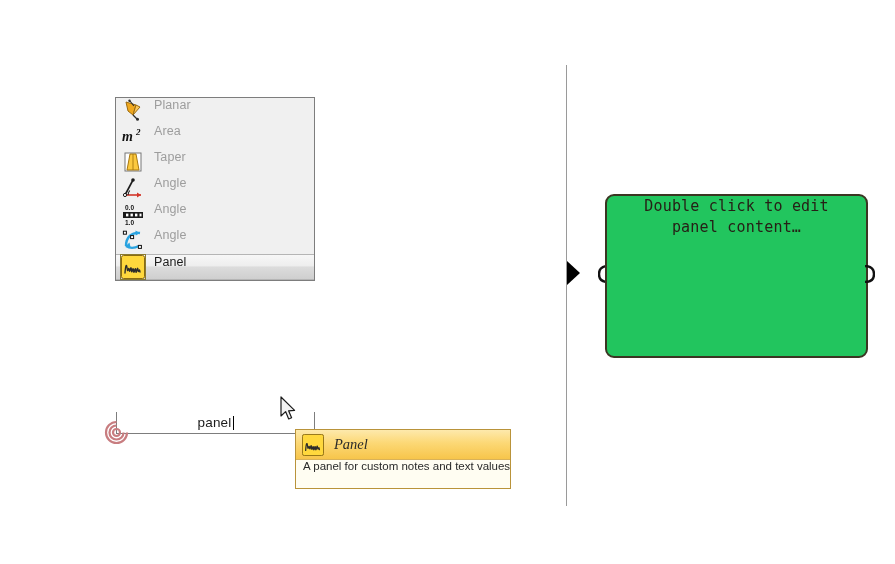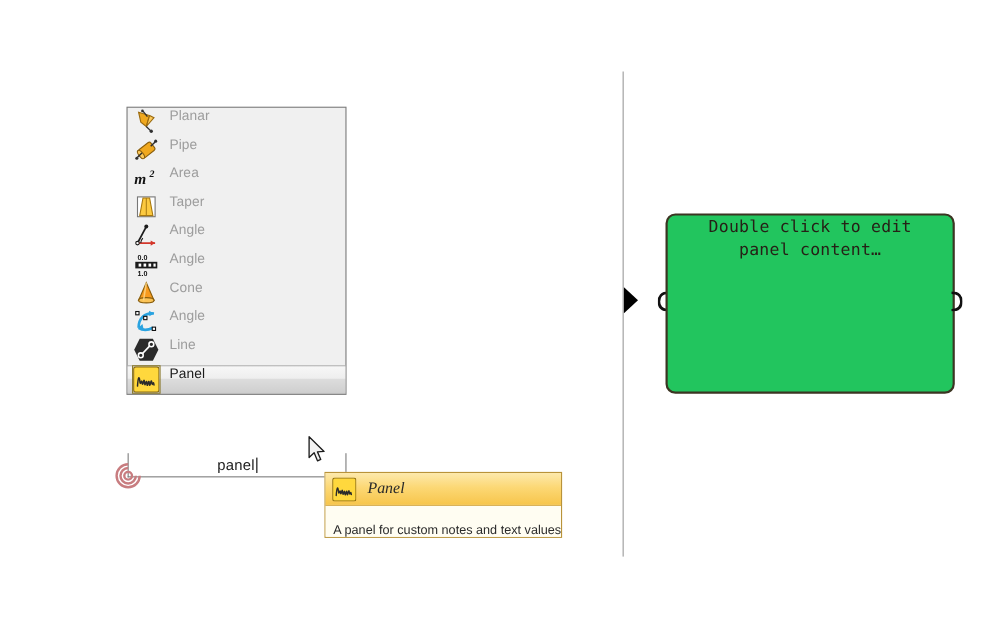--- a/index.html
+++ b/index.html
@@ -140,21 +140,21 @@
   }
   #tooltip-title {
     font-size: 14.5px;
     font-style: italic;
     color: #2a2a2a;
     font-family: "Liberation Serif", serif;
   }
   #tooltip-body {
     height: 28px;
     display: flex;
-    align-items: flex-end;
+    align-items: flex-start;
     padding-left: 7px;
     background: #fffdf2;
     box-sizing: border-box;
   }
   #tooltip-desc {
     font-size: 11.5px;
     color: #2a2a2a;
     white-space: nowrap;
   }
 
@@ -253,35 +253,20 @@
           <path d="M15 7 L19 9 L12 17 Z" fill="#fcc95a" stroke="#9a6a10" stroke-width="1"></path>
           <path d="M9 3 L13 8" stroke="#2f2f2f" stroke-width="1.2" fill="none"></path>
           <circle cx="8.5" cy="2.8" r="1.2" fill="#2f2f2f"></circle>
           <path d="M12 17 L16 21" stroke="#2f2f2f" stroke-width="1.2"></path>
           <circle cx="16.5" cy="21.3" r="1.5" fill="#2f2f2f"></circle>
         </svg>
       </span>
       <span class="mi-label">Planar</span>
     </li>
 
-    <li class="menu-item">
-      <span class="mi-icon">
-        <svg width="24" height="24" viewBox="0 0 24 24">
-          <g transform="rotate(-38 12 12)">
-            <rect x="5" y="8" width="14" height="9" rx="2" fill="#f0a81e" stroke="#8b5f0d" stroke-width="1"></rect>
-            <ellipse cx="5.5" cy="12.5" rx="2" ry="4.5" fill="#fcc95a" stroke="#8b5f0d" stroke-width="1"></ellipse>
-          </g>
-          <path d="M4 19 L8 15" stroke="#2f2f2f" stroke-width="1.3"></path>
-          <circle cx="3.4" cy="19.8" r="1.4" fill="#2f2f2f"></circle>
-          <path d="M20 5 L16 9" stroke="#2f2f2f" stroke-width="1.3"></path>
-          <circle cx="20.5" cy="4.3" r="1.4" fill="#2f2f2f"></circle>
-        </svg>
-      </span>
-      <span class="mi-label">Pipe</span>
-    </li>
 
     <li class="menu-item">
       <span class="mi-icon">
         <svg width="24" height="24" viewBox="0 0 24 24">
           <text x="1" y="17" font-family="Liberation Serif, serif" font-size="14" font-weight="bold" font-style="italic" fill="#111">m</text>
           <text x="15" y="11" font-family="Liberation Serif, serif" font-size="9" font-weight="bold" font-style="italic" fill="#111">2</text>
         </svg>
       </span>
       <span class="mi-label">Area</span>
     </li>
@@ -319,58 +304,37 @@
           <rect x="2" y="10" width="20" height="6" fill="#1b1b1b"></rect>
           <rect x="5" y="11.6" width="2.4" height="2.8" fill="#ffffff"></rect>
           <rect x="9.5" y="11.6" width="2.4" height="2.8" fill="#ffffff"></rect>
           <rect x="14" y="11.6" width="2.4" height="2.8" fill="#ffffff"></rect>
           <rect x="18.5" y="11.6" width="2" height="2.8" fill="#ffffff"></rect>
         </svg>
       </span>
       <span class="mi-label">Angle</span>
     </li>
 
-    <li class="menu-item">
-      <span class="mi-icon">
-        <svg width="24" height="24" viewBox="0 0 24 24">
-          <path d="M12 3 L19 19 L5 19 Z" fill="#f79a1e" stroke="#8b5f0d" stroke-width="1.1"></path>
-          <ellipse cx="12" cy="19" rx="7" ry="2.4" fill="#fbc356" stroke="#8b5f0d" stroke-width="1.1"></ellipse>
-          <path d="M12 3 L9.5 19" stroke="#fdd98a" stroke-width="1.4" opacity="0.8"></path>
-        </svg>
-      </span>
-      <span class="mi-label">Cone</span>
-    </li>
 
     <li class="menu-item">
       <span class="mi-icon">
         <svg width="24" height="24" viewBox="0 0 24 24">
           <path d="M5 18 C5 9, 11 4, 19 5" fill="none" stroke="#2aa3e0" stroke-width="2.4"></path>
           <polygon points="19,5 14.5,2.5 14.8,7.6" fill="#2aa3e0"></polygon>
           <path d="M5 18 C8 20, 13 20.5, 18 18" fill="none" stroke="#2aa3e0" stroke-width="2.4"></path>
           <polygon points="4.5,18.2 8.5,14.6 9.6,19.6" fill="#2aa3e0"></polygon>
           <rect x="2.4" y="3.2" width="3" height="3" fill="#ffffff" stroke="#111" stroke-width="1"></rect>
           <rect x="17.4" y="17.4" width="3" height="3" fill="#ffffff" stroke="#111" stroke-width="1"></rect>
           <rect x="9.6" y="7.6" width="3" height="3" fill="#ffffff" stroke="#111" stroke-width="1"></rect>
         </svg>
       </span>
       <span class="mi-label">Angle</span>
     </li>
 
 
-    <li class="menu-item">
-      <span class="mi-icon">
-        <svg width="24" height="24" viewBox="0 0 24 24">
-          <polygon points="6,2 18,2 23,12 18,22 6,22 1,12" fill="#2b2b2b"></polygon>
-          <path d="M7.5 16.5 L16 7.5" stroke="#ffffff" stroke-width="1.6"></path>
-          <circle cx="7" cy="17" r="2.2" fill="#2b2b2b" stroke="#ffffff" stroke-width="1.4"></circle>
-          <circle cx="16.6" cy="7" r="2.2" fill="#2b2b2b" stroke="#ffffff" stroke-width="1.4"></circle>
-        </svg>
-      </span>
-      <span class="mi-label">Line</span>
-    </li>
 
 
     <li class="menu-item selected">
       <span class="mi-icon mi-icon-frame">
         <svg width="24" height="24" viewBox="0 0 24 24">
           <rect x="0.5" y="0.5" width="23" height="23" rx="2" fill="#ffd83d" stroke="#8a6b12" stroke-width="1"></rect>
           <path d="M4 18 C4.6 9, 5.6 8.5, 6.2 14 C6.8 19, 7.6 10, 8.2 15 C8.9 20, 9.8 8, 10.4 15
                    C11 21, 12 9, 12.6 16 C13.2 21, 14.2 9, 14.8 16 C15.4 21, 16.4 9, 17 15 C17.6 20, 18.4 11, 19 17" fill="none" stroke="#2b2b2b" stroke-width="1.35" stroke-linecap="round"></path>
         </svg>
       </span>

